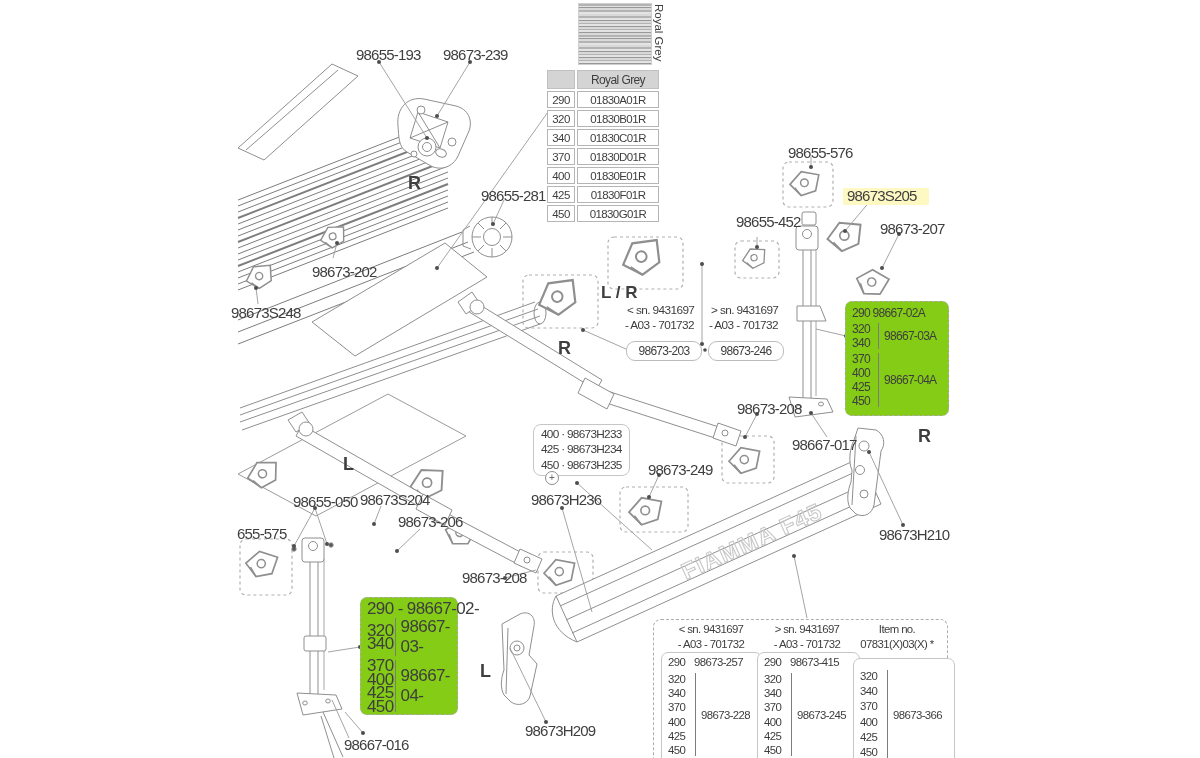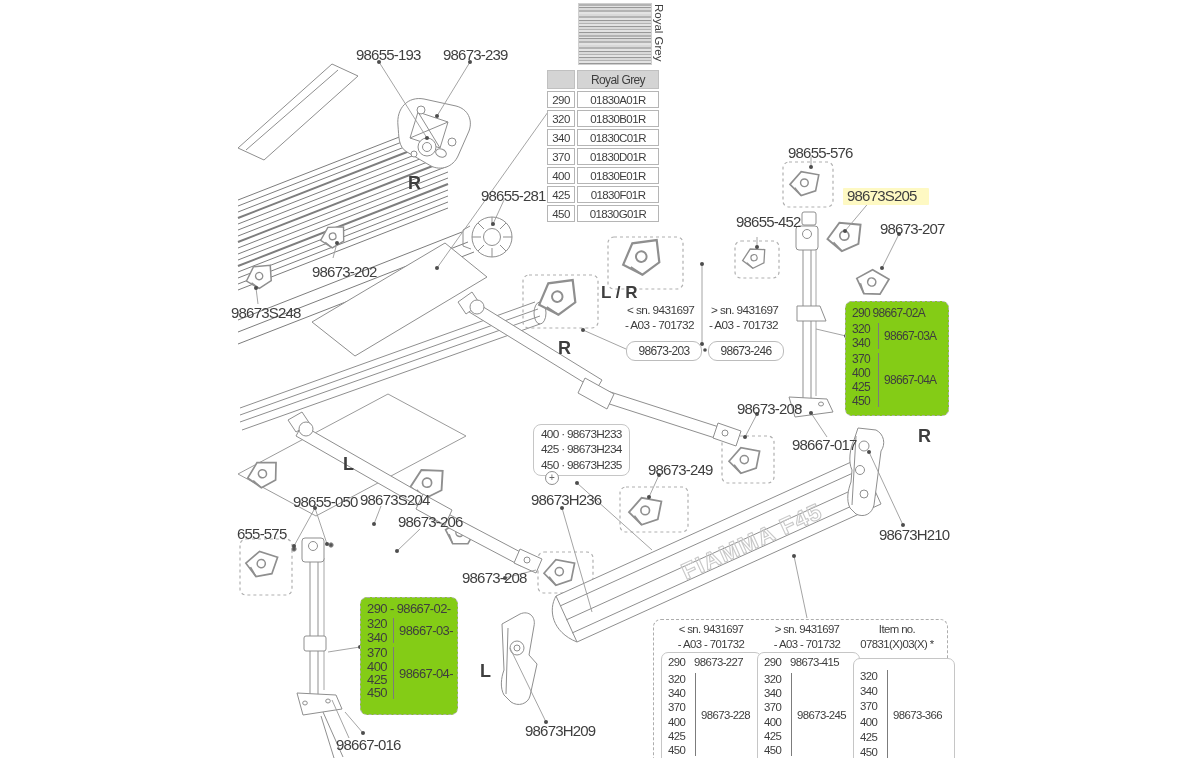--- a/index.html
+++ b/index.html
@@ -34,21 +34,21 @@
       border-radius:50%;background:#fff;font-size:10px;line-height:11px;text-align:center;color:#666;}
   
   .dash-tbl{position:absolute;border:1.3px dashed #adadad;border-radius:7px;background:#84cc16;
       padding:4px 4px 2px 6px;color:#3e3e3e;}
   .dash-tbl .one{white-space:nowrap;}
   .grp{display:flex;align-items:center;margin:2px 0;}
   .szcol{flex:0 0 25px;}
   .brline{align-self:stretch;border-left:1px solid #7c7c7c;margin:1px 5px 1px 1px;}
   #leg-table-right{left:845px;top:301px;width:92px;height:107px;font-size:12px;letter-spacing:-0.7px;}
   #leg-table-right .one,#leg-table-right .szcol div{line-height:14px;}
-  #leg-table-left{left:360px;top:597px;width:86px;height:110px;font-size:13px;letter-spacing:-0.6px;}
+  #leg-table-left{left:360px;top:597px;width:86px;height:110px;font-size:17px;letter-spacing:-0.6px;}
   #leg-table-left .one,#leg-table-left .szcol div{line-height:13.4px;}
   
   .sn-line{position:absolute;font-size:11.8px;letter-spacing:-0.6px;white-space:nowrap;}
   
   #bt-outer{position:absolute;left:653px;top:619px;width:293px;height:150px;
       border:1.3px dashed #adadad;border-radius:8px;}
   .bt-head{position:absolute;text-align:center;font-size:11.4px;letter-spacing:-0.6px;
       line-height:14.5px;color:#3e3e3e;white-space:nowrap;}
   .bt-box{position:absolute;border:1.4px solid #c6c6c6;border-radius:7px;background:#fff;
       padding:2px 3px 2px 6px;font-size:11.4px;letter-spacing:-0.6px;color:#3e3e3e;}
@@ -400,21 +400,21 @@
 
   <div id="bt-outer"></div>
   <div id="bt-group">
       <div class="bt-head" style="left: 653px; top: 622px; width: 116px;">
         <div>&lt; sn. 9431697</div>
         <div>- A03 - 701732</div>
       </div>
       <div class="bt-box" style="left: 661px; top: 652px; width: 90px; height: 110px;">
         <div class="frow">
           <div class="s">290</div>
-          <div>98673-227</div>
+          <div>98673-257</div>
         </div>
         <div class="grp">
           <div class="szcol">
             <div>320</div>
             <div>340</div>
             <div>370</div>
             <div>400</div>
             <div>425</div>
             <div>450</div>
           </div>
@@ -476,21 +476,21 @@
       <div class="lbl" style="left: 880px; top: 222px;">98673-207</div>
       <div class="lbl" style="left: 737px; top: 402px;">98673-208</div>
       <div class="lbl" style="left: 792px; top: 438px;">98667-017</div>
       <div class="lbl" style="left: 648px; top: 463px;">98673-249</div>
       <div class="lbl" style="left: 531px; top: 493px;">98673H236</div>
       <div class="lbl" style="left: 293px; top: 495px;">98655-050</div>
       <div class="lbl" style="left: 360px; top: 493px;">98673S204</div>
       <div class="lbl" style="left: 398px; top: 515px;">98673-206</div>
       <div class="lbl" style="left: 237px; top: 527px;">655-575</div>
       <div class="lbl" style="left: 462px; top: 571px;">98673-208</div>
-      <div class="lbl" style="left: 336px; top: 738px;">98667-016</div>
+      <div class="lbl" style="left: 344px; top: 738px;">98667-016</div>
       <div class="lbl" style="left: 525px; top: 724px;">98673H209</div>
       <div class="lbl" style="left: 879px; top: 528px;">98673H210</div>
       <div class="lbl big" style="left: 408px; top: 176px;">R</div>
       <div class="lbl big" style="left: 558px; top: 341px;">R</div>
       <div class="lbl big" style="left: 918px; top: 429px;">R</div>
       <div class="lbl big" style="left: 343px; top: 457px;">L</div>
       <div class="lbl big" style="left: 480px; top: 664px;">L</div>
     </div>
 </div>
 

